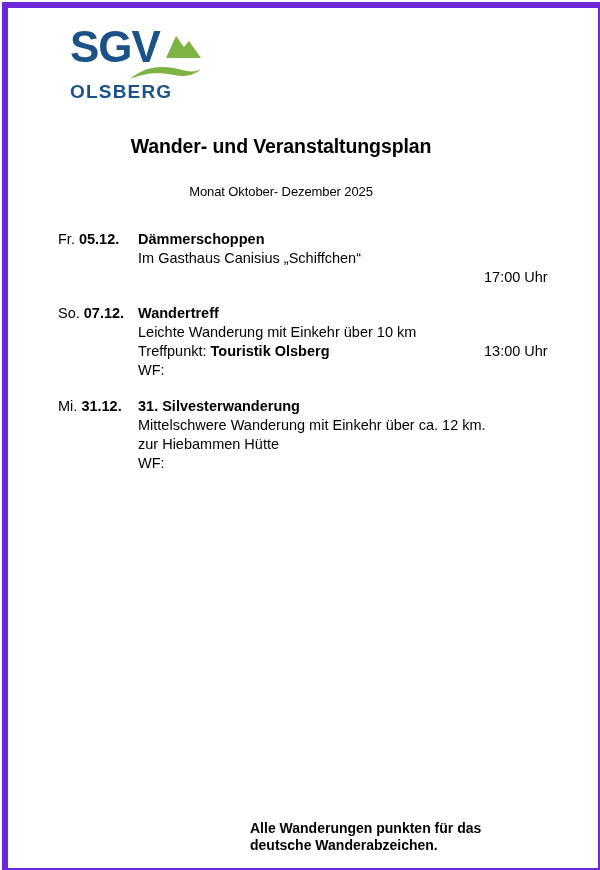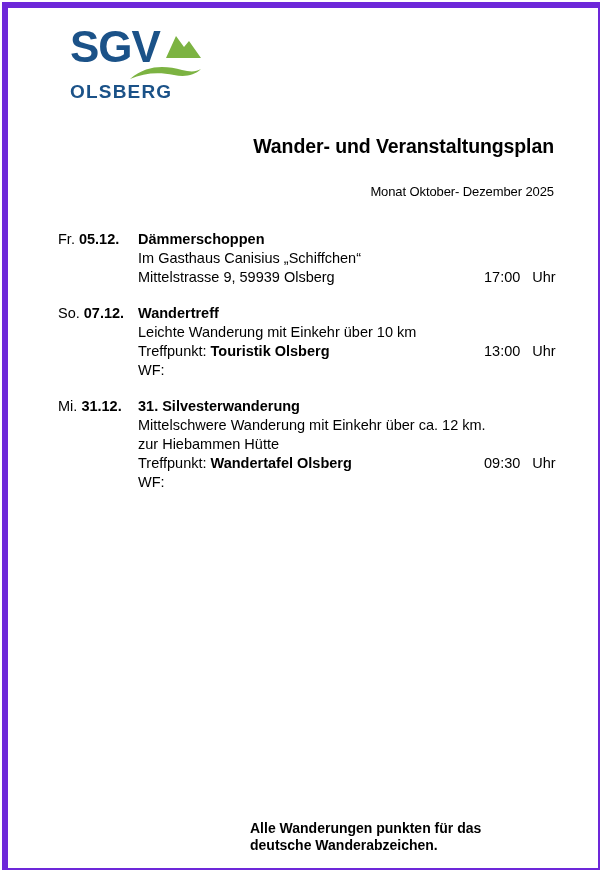--- a/index.html
+++ b/index.html
@@ -41,21 +41,21 @@
     height: 82px;
   }
   .logo-svg { display: block; }
 
   
   .title-block {
     position: absolute;
     left: 0;
     top: 125px;
     width: 546px;
-    text-align: right;
+    text-align: center;
   }
   .title-line-1 {
     font-size: 19.5px;
     font-weight: bold;
     letter-spacing: -0.1px;
     line-height: 26px;
   }
   .title-line-2 {
     font-size: 13px;
     font-weight: normal;
@@ -99,21 +99,21 @@
   }
   .bold { font-weight: bold; }
   .time-cell {
     position: absolute;
     left: 430px;
     top: 0;
     font-size: 14.5px;
     white-space: nowrap;
   }
   .time-num { font-weight: normal; }
-  .time-unit { font-weight: normal; margin-left: 8px; }
+  .time-unit { font-weight: normal; }
 
   
   .badge {
     position: absolute;
     left: 48px;
     top: 762px;
     width: 172px;
     height: 50px;
     border: 1px solid #b9b9b9;
     background: #fbfbfa;
@@ -174,21 +174,20 @@
     <div class="entries" id="entries">
         <div class="entry">
           <div class="entry-row">
             <div class="date-cell"><span class="dow">Fr.</span> <span class="dnum">05.12.</span></div>
             <div class="body-cell bold">Dämmerschoppen</div>
           </div>
           <div class="entry-row">
             <div class="body-cell"><span>Im Gasthaus  Canisius „Schiffchen“</span></div>
           </div>
           <div class="entry-row">
-            <div class="body-cell"><span>Mittelstrasse 9, 59939 Olsberg</span></div>
             <div class="time-cell"><span class="time-num">17:00</span> <span class="time-unit">Uhr</span></div>
           </div>
         </div>
         <div class="entry">
           <div class="entry-row">
             <div class="date-cell"><span class="dow">So.</span> <span class="dnum">07.12.</span></div>
             <div class="body-cell bold">Wandertreff</div>
           </div>
           <div class="entry-row">
             <div class="body-cell"><span>Leichte Wanderung mit Einkehr über 10 km</span></div>
@@ -204,24 +203,20 @@
         <div class="entry">
           <div class="entry-row">
             <div class="date-cell"><span class="dow">Mi.</span> <span class="dnum">31.12.</span></div>
             <div class="body-cell bold">31. Silvesterwanderung</div>
           </div>
           <div class="entry-row">
             <div class="body-cell"><span>Mittelschwere Wanderung mit Einkehr über ca. 12 km.</span></div>
           </div>
           <div class="entry-row">
             <div class="body-cell"><span>zur Hiebammen Hütte</span></div>
-          </div>
-          <div class="entry-row">
-            <div class="body-cell"><span>Treffpunkt: </span><span class="bold">Wandertafel Olsberg</span></div>
-            <div class="time-cell"><span class="time-num">09:30</span> <span class="time-unit">Uhr</span></div>
           </div>
           <div class="entry-row">
             <div class="body-cell"><span>WF:</span></div>
           </div>
         </div>
       </div>
 
 
     <div class="footer-note">
       <div>Alle Wanderungen punkten für das</div>

